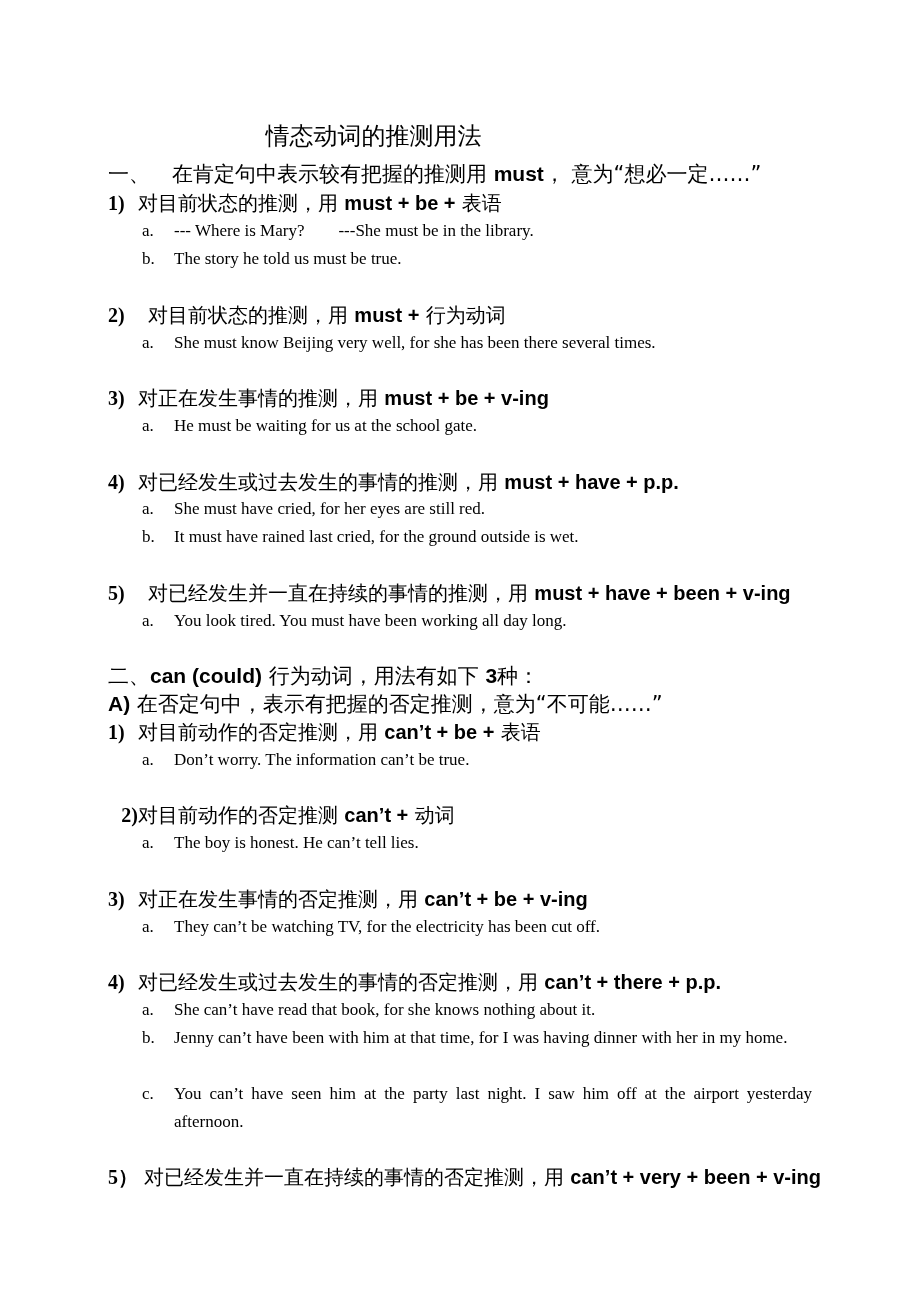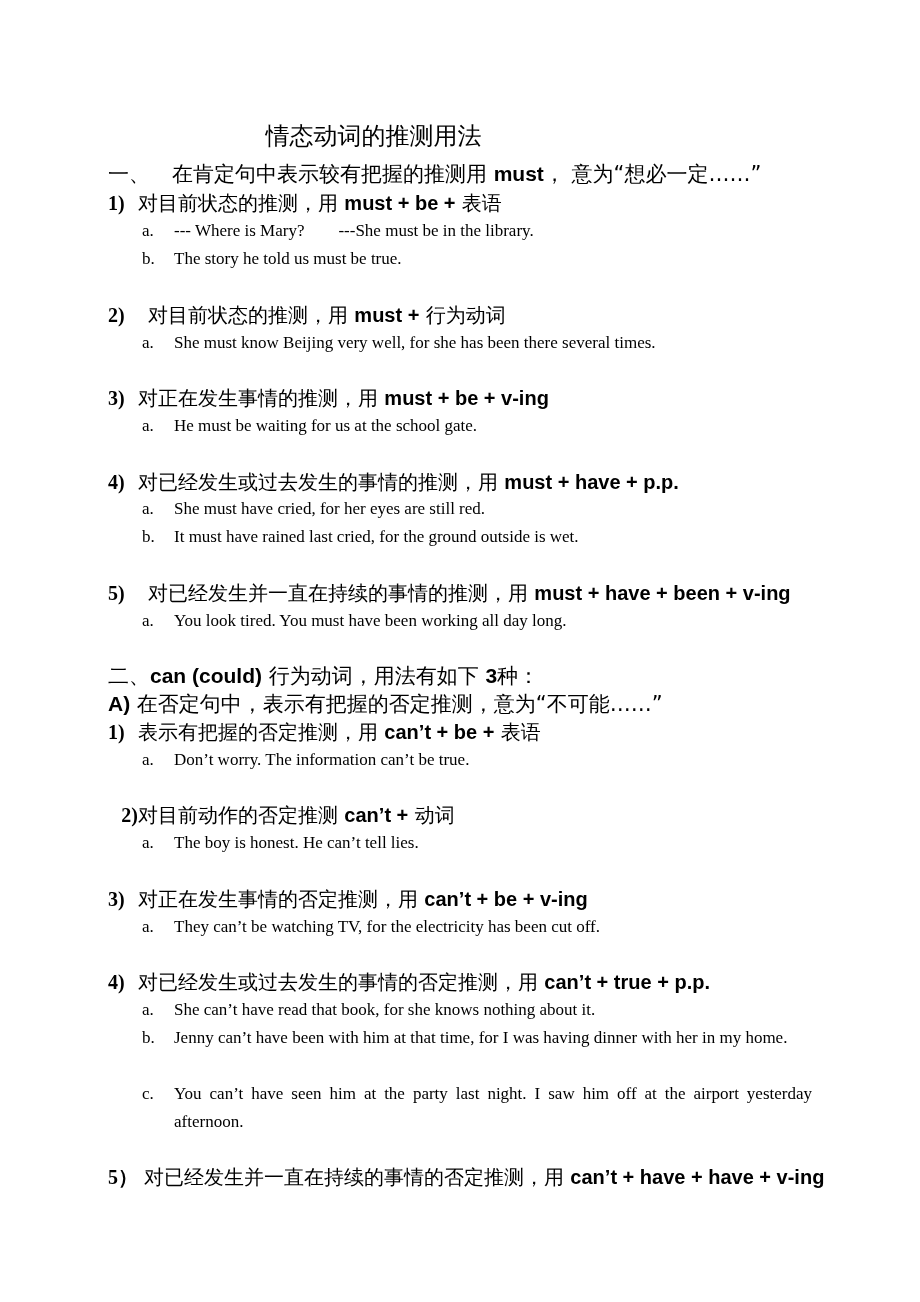--- a/index.html
+++ b/index.html
@@ -98,21 +98,21 @@
   <div class="section" style="top:662px;">
     <span>二、</span><b>can (could)</b><span> 行为动词，用法有如下</span>
     <b>3</b><span>种：</span>
   </div>
   <div class="section" style="top:690px;">
     <b>A)</b>
     <span>在否定句中，表示有把握的否定推测，意为“不可能……”</span>
   </div>
 
   <div class="rule" style="top:721px;">
-    <span class="num" style="width:30px">1)</span><span>表示有把握的否定推测，用</span>
+    <span class="num" style="width:30px">1)</span><span>对目前动作的否定推测，用</span>
     <b>can’t + be +</b><span> 表语</span>
   </div>
   <div class="ex" style="top:746px;">
     <span class="lbl">a.</span>
     <span class="txt">Don’t worry. The information can’t be true.</span>
   </div>
 
   <div class="rule" style="top:804px;text-align:right;">
     <span class="num" style="width:30px">2)</span><span>对目前动作的否定推测</span>
     <b>can’t +</b><span> 动词</span>
@@ -126,33 +126,33 @@
     <span class="num" style="width:30px">3)</span><span>对正在发生事情的否定推测，用</span>
     <b>can’t + be + v-ing</b><span></span>
   </div>
   <div class="ex" style="top:913px;">
     <span class="lbl">a.</span>
     <span class="txt">They can’t be watching TV, for the electricity has been cut off.</span>
   </div>
 
   <div class="rule" style="top:971px;">
     <span class="num" style="width:30px">4)</span><span>对已经发生或过去发生的事情的否定推测，用</span>
-    <b>can’t + true + p.p.</b><span></span>
+    <b>can’t + there + p.p.</b><span></span>
   </div>
   <div class="ex" style="top:996px;">
     <span class="lbl">a.</span>
     <span class="txt">She can’t have read that book, for she knows nothing about it.</span>
   </div>
   <div class="ex" style="top:1024px;">
     <span class="lbl">b.</span>
     <span class="txt just">Jenny can’t have been with him at that time, for I was having dinner with her in my home.</span>
   </div>
   <div class="ex" style="top:1080px;">
     <span class="lbl">c.</span>
     <span class="txt just">You can’t have seen him at the party last night. I saw him off at the airport yesterday afternoon.</span>
   </div>
 
   <div class="rule" style="top:1166px;">
     <span class="num" style="width:36px">5）</span><span>对已经发生并一直在持续的事情的否定推测，用</span>
-    <b>can’t + have + have + v-ing</b><span></span>
+    <b>can’t + very + been + v-ing</b><span></span>
   </div>
 
 </div>
 
 </body></html>

